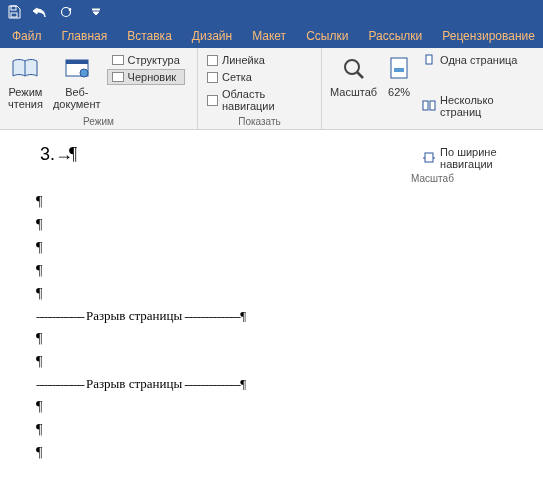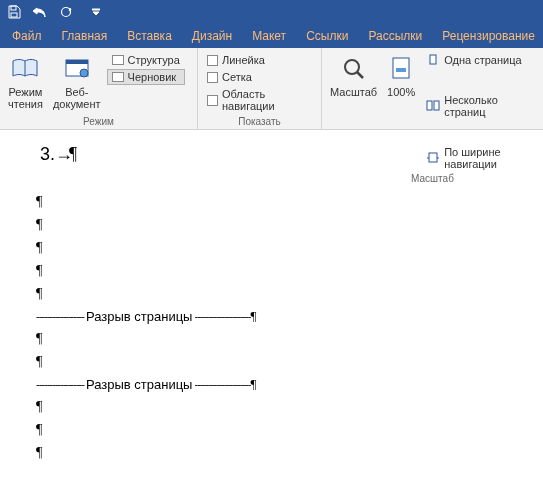--- a/index.html
+++ b/index.html
@@ -33,21 +33,21 @@
 .mini-icon { width: 14px; height: 12px; flex-shrink: 0; display:flex; align-items:center; justify-content:center; }
 
 
 .doc { padding: 8px 0 0 36px; color: #000; font-family: "Times New Roman", serif; font-size: 14px; }
 .line { margin: 6px 0; white-space: nowrap; }
 .line.first { font-size: 18px; margin-left: 4px; margin-bottom: 14px; }
 .arrow-tab { display: inline-block; width: 14px; text-align: center; }
 .pilcrow { font-family: "Times New Roman", serif; }
 .pagebreak { display: flex; align-items: center; margin: 6px 0; font-size: 13px; }
 .pagebreak .dash { flex: 0 0 auto; letter-spacing: -1px; color: #000; font-size: 11px; }
-.pagebreak .txt { padding: 0 2px; }
+.pagebreak .txt { padding: 0 2px; font-family: Liberation Serif, serif; }
 .gap { height: 8px; }
 </style>
 </head>
 <body>
 
 <div class="titlebar">
   <div class="qat-btn">
     <svg width="14" height="14" viewBox="0 0 14 14">
         <path d="M2 1h8l3 3v9H2z" fill="none" stroke="#fff" stroke-width="1"></path>
         <rect x="4" y="1" width="5" height="4" fill="none" stroke="#fff"></rect>
@@ -155,21 +155,21 @@
         </div>
         <div class="lbl">Масштаб</div>
       </div>
       <div class="big-btn">
         <div class="icon-slot">
           <svg width="24" height="26" viewBox="0 0 24 26">
               <rect x="4" y="2" width="16" height="20" fill="#fff" stroke="#2b579a"></rect>
               <rect x="7" y="12" width="10" height="4" fill="#5b9bd5"></rect>
             </svg>
         </div>
-        <div class="lbl">100%</div>
+        <div class="lbl">62%</div>
       </div>
       <div class="small-list" style="padding-top:2px;gap:24px;">
         <div class="small-btn">
           <span class="mini-icon">
               <svg width="12" height="12">
                 <rect x="3" y="1" width="6" height="9" fill="#fff" stroke="#2b579a"></rect>
               </svg>
             </span>
           <span>Одна страница</span>
         </div>

